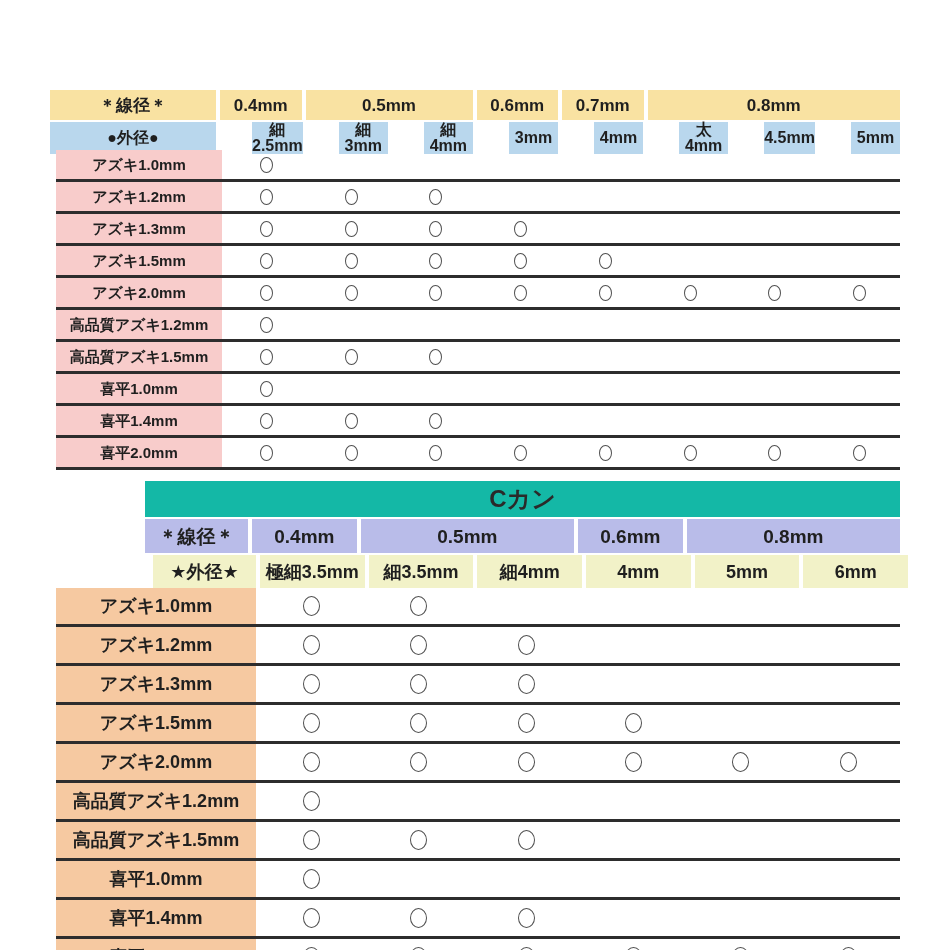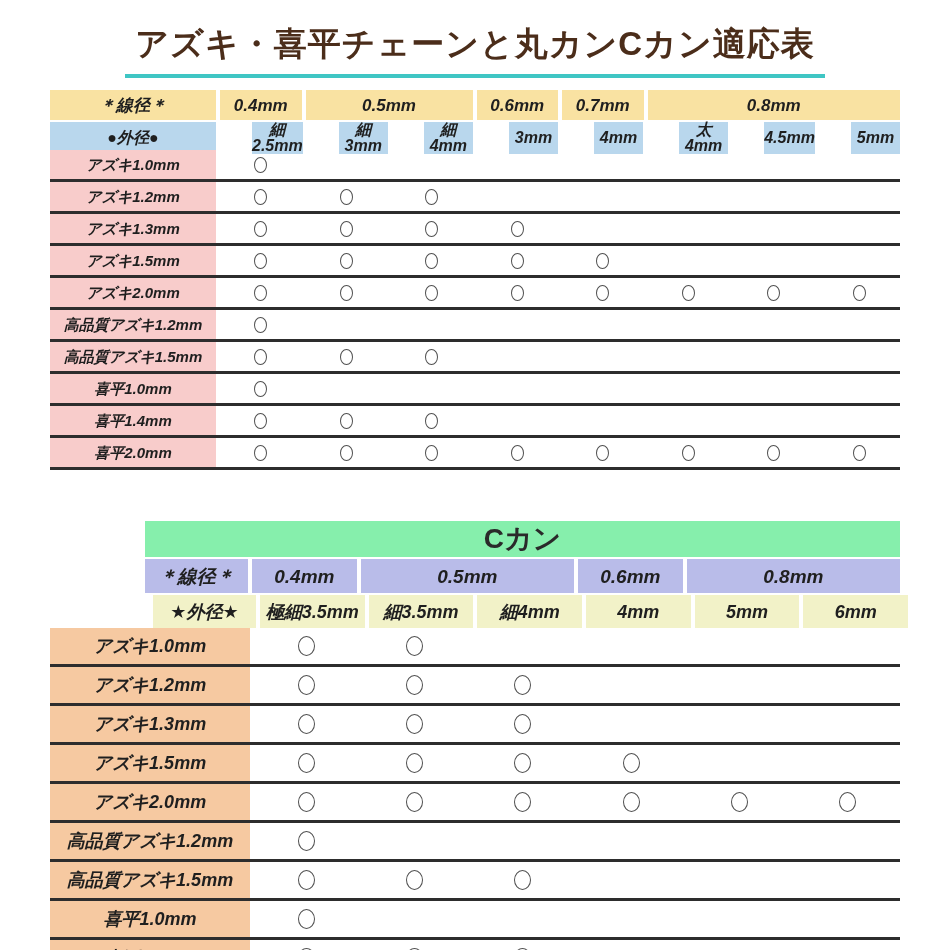--- a/index.html
+++ b/index.html
@@ -10,57 +10,54 @@
   
   .title-wrap{position:absolute;top:22px;left:0;width:100%;text-align:center;}
   .title-wrap h1{
     display:inline-block;margin:0;padding:0 10px 7px 10px;
     font-size:33px;letter-spacing:1px;color:#4b2d1a;
     border-bottom:4px solid #3fc6c4;
   }
   
   .tbl{position:absolute;left:50px;width:850px;}
   .bar{display:flex;align-items:center;justify-content:center;font-size:21px;color:#2a2a2a;}
-  .grid{display:grid;column-gap:4px;font-style:italic;}
+  .grid{display:grid;column-gap:4px;}
   .cell{display:flex;align-items:center;justify-content:center;text-align:center;line-height:1;}
-  .brow{border-bottom:3px solid #2d2d2d;}
+  .brow{border-bottom:3px solid #2d2d2d;margin-left:6px;}
   .mark{display:inline-block;border:1.5px solid #4f4f4f;border-radius:50%;background:#fff;box-sizing:border-box;}
   
   #marukan{top:88px;}
   #marukan .bar{height:38px;background:#cce5c7;}
   #marukan .grid{grid-template-columns:166px repeat(8,1fr);}
   #marukan .hrow{margin-top:2px;}
   #marukan .wire-row{height:30px;}
   #marukan .wire-row .cell{background:#f9e2a2;font-size:17px;}
   #marukan .od-row{height:28px;gap:36px;}
   #marukan .od-row .cell{background:#b9d7ed;font-size:16px;}
   #marukan .brow{height:29px;}
   #marukan .brow .label{background:#f8cccb;font-size:15px;}
   #marukan .mark{width:13px;height:16px;}
   
   #ckan{top:481px;}
-  #ckan .bar{height:36px;background:#86efac;width:755px;margin-left:95px;font-size:28px;margin-top:40px;}
+  #ckan .bar{height:36px;background:#14b8a6;width:755px;margin-left:95px;font-size:24px;}
   #ckan .hgrid{grid-template-columns:103px repeat(6,1fr);width:755px;margin-left:95px;}
   #ckan .bgrid{grid-template-columns:200px repeat(6,1fr);}
   #ckan .hrow{margin-top:2px;}
   #ckan .wire-row{height:34px;}
   #ckan .wire-row .cell{background:#b9bce9;font-size:19px;}
   #ckan .od-row{height:33px;padding-left:8px;}
   #ckan .od-row .cell{background:#f2f2c8;font-size:18px;}
   #ckan .brow{height:36px;}
   #ckan .brow .label{background:#f6c9a1;font-size:18px;}
   #ckan .mark{width:17px;height:20px;}
 </style>
 </head>
 <body>
 
 <div class="page">
-  <div class="title-wrap">
-    <h1>アズキ・喜平チェーンと丸カンCカン適応表</h1>
-  </div>
   <section class="tbl" id="marukan">
       <div class="grid hrow wire-row">
         <div class="cell">＊線径＊</div>
         <div class="cell" style="grid-column: span 1;">0.4mm</div>
         <div class="cell" style="grid-column: span 2;">0.5mm</div>
         <div class="cell" style="grid-column: span 1;">0.6mm</div>
         <div class="cell" style="grid-column: span 1;">0.7mm</div>
         <div class="cell" style="grid-column: span 3;">0.8mm</div>
       </div>
       <div class="grid hrow od-row">

